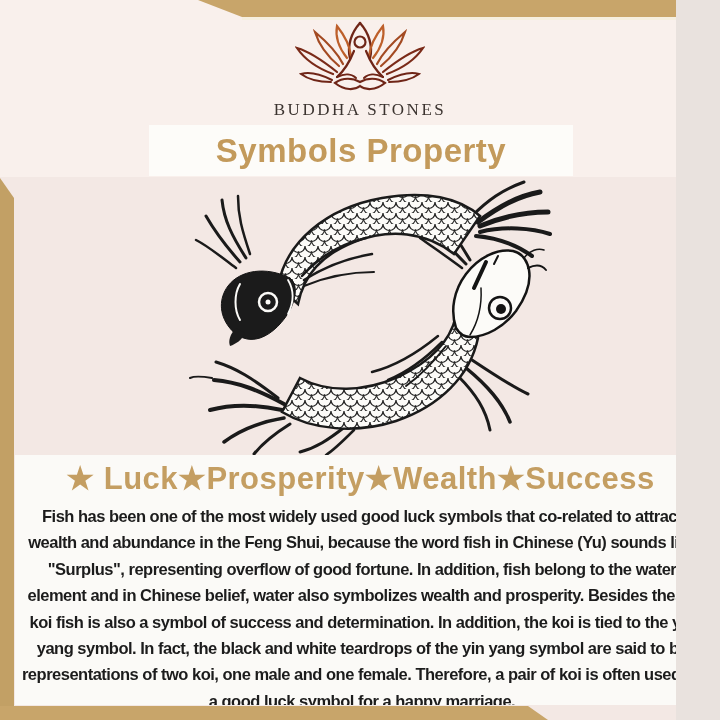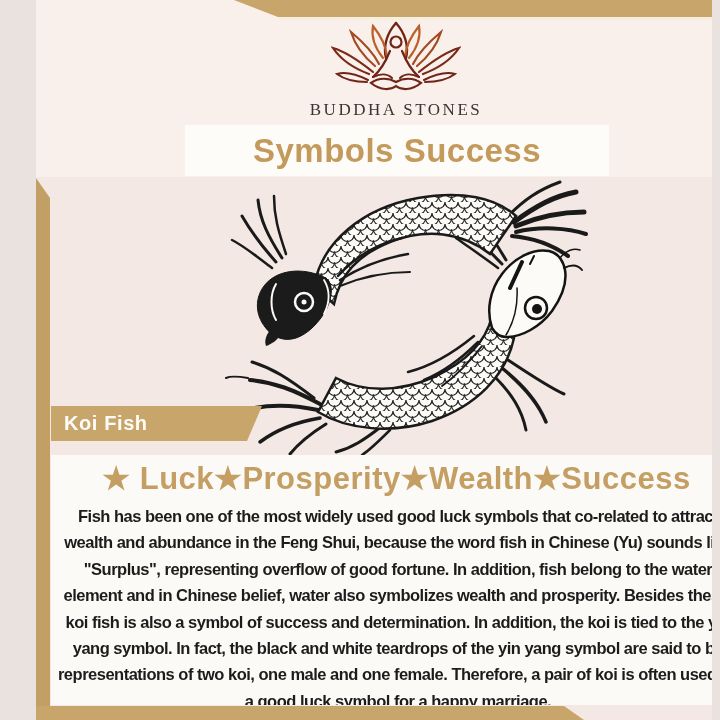--- a/index.html
+++ b/index.html
@@ -1,20 +1,19 @@
 <!DOCTYPE html>
 <html><head>
 <meta charset="utf-8">
 <style>
   html,body{margin:0;padding:0;background:#e9e2de;}
   .canvas{
     position:relative;width:676px;height:720px;overflow:hidden;
     font-family:"Liberation Sans", sans-serif;
     background:#f3e8e4;
-    margin-left:36px;
   }
   
   .bg-top{position:absolute;left:0;top:0;width:720px;height:177px;background:#f9f0ec;}
   .bg-bottom{position:absolute;left:0;top:177px;width:720px;height:543px;background:#f3e8e4;}
 
   
   .band-top{position:absolute;left:198px;top:0;width:522px;height:17px;background:#c8a56a;
     clip-path:polygon(0 0,100% 0,100% 100%,44px 100%);}
   .band-right{position:absolute;left:706px;top:0;width:14px;height:540px;background:#c8a56a;
     clip-path:polygon(0 0,100% 0,100% 100%,0 516px);}
@@ -87,21 +86,21 @@
         <circle cx="65" cy="22" r="5.5" stroke="#6f2517" stroke-width="2.2"></circle>
         <path d="M 59,31 C 55,41 50,50 42,57 M 71,31 C 75,41 80,50 88,57" stroke="#6f2517" stroke-width="2.2"></path>
         <path d="M 42,57 C 50,53 57,54 61,58 M 88,57 C 80,53 73,54 69,58" stroke="#6f2517" stroke-width="2"></path>
         <path d="M 40,63 C 48,57 58,58 65,62 C 72,58 82,57 90,63 C 80,71 70,70 65,66 C 60,70 50,71 40,63 Z" stroke="#6f2517" stroke-width="2.2"></path>
       </g>
     </svg>
     <div class="brand">BUDDHA STONES</div>
   </div>
 
   <div class="title-banner">
-    <span>Symbols Success</span>
+    <span>Symbols Property</span>
   </div>
 
   <svg class="koi" width="376" height="276" viewBox="0 0 376 276">
     <defs>
       <pattern id="scales" width="13" height="11" patternUnits="userSpaceOnUse">
         <g fill="none" stroke="#222" stroke-width="1.2">
           <path d="M 0 0 A 6.5 6.5 0 0 0 13 0"></path>
           <path d="M -6.5 5.5 A 6.5 6.5 0 0 0 6.5 5.5"></path>
           <path d="M 6.5 5.5 A 6.5 6.5 0 0 0 19.5 5.5"></path>
           <path d="M 0 11 A 6.5 6.5 0 0 0 13 11"></path>
@@ -178,22 +177,19 @@
       <circle cx="312" cy="128" r="11" fill="#fcfbf8" stroke="#141414" stroke-width="2.5"></circle>
       <circle cx="313" cy="129" r="5" fill="#141414"></circle>
       <path d="M 298,82 L 286,108" stroke="#141414" stroke-width="4"></path>
       <path d="M 310,76 L 306,84" stroke="#141414" stroke-width="2"></path>
       <path d="M 282,155 C 290,142 294,126 293,108" stroke="#141414" stroke-width="1.5" fill="none"></path>
       <path d="M 340,88 C 348,84 354,85 358,90" stroke="#141414" stroke-width="2" fill="none"></path>
       <path d="M 336,78 C 342,70 350,68 356,70" stroke="#141414" stroke-width="1.5" fill="none"></path>
     </g>
   </svg>
 
-  <div class="label-banner">
-    <span>Koi Fish</span>
-  </div>
 
   <div class="panel">
     <div class="tagline">★ Luck★Prosperity★Wealth★Success</div>
     <div class="desc">Fish has been one of the most widely used good luck symbols that co-related to attract wealth and abundance in the Feng Shui, because the word fish in Chinese (Yu) sounds like "Surplus", representing overflow of good fortune. In addition, fish belong to the water element and in Chinese belief, water also symbolizes wealth and prosperity. Besides these, koi fish is also a symbol of success and determination. In addition, the koi is tied to the yin yang symbol. In fact, the black and white teardrops of the yin yang symbol are said to be representations of two koi, one male and one female. Therefore, a pair of koi is often used as a good luck symbol for a happy marriage.</div>
   </div>
 
 </div>
 
 </body></html>

